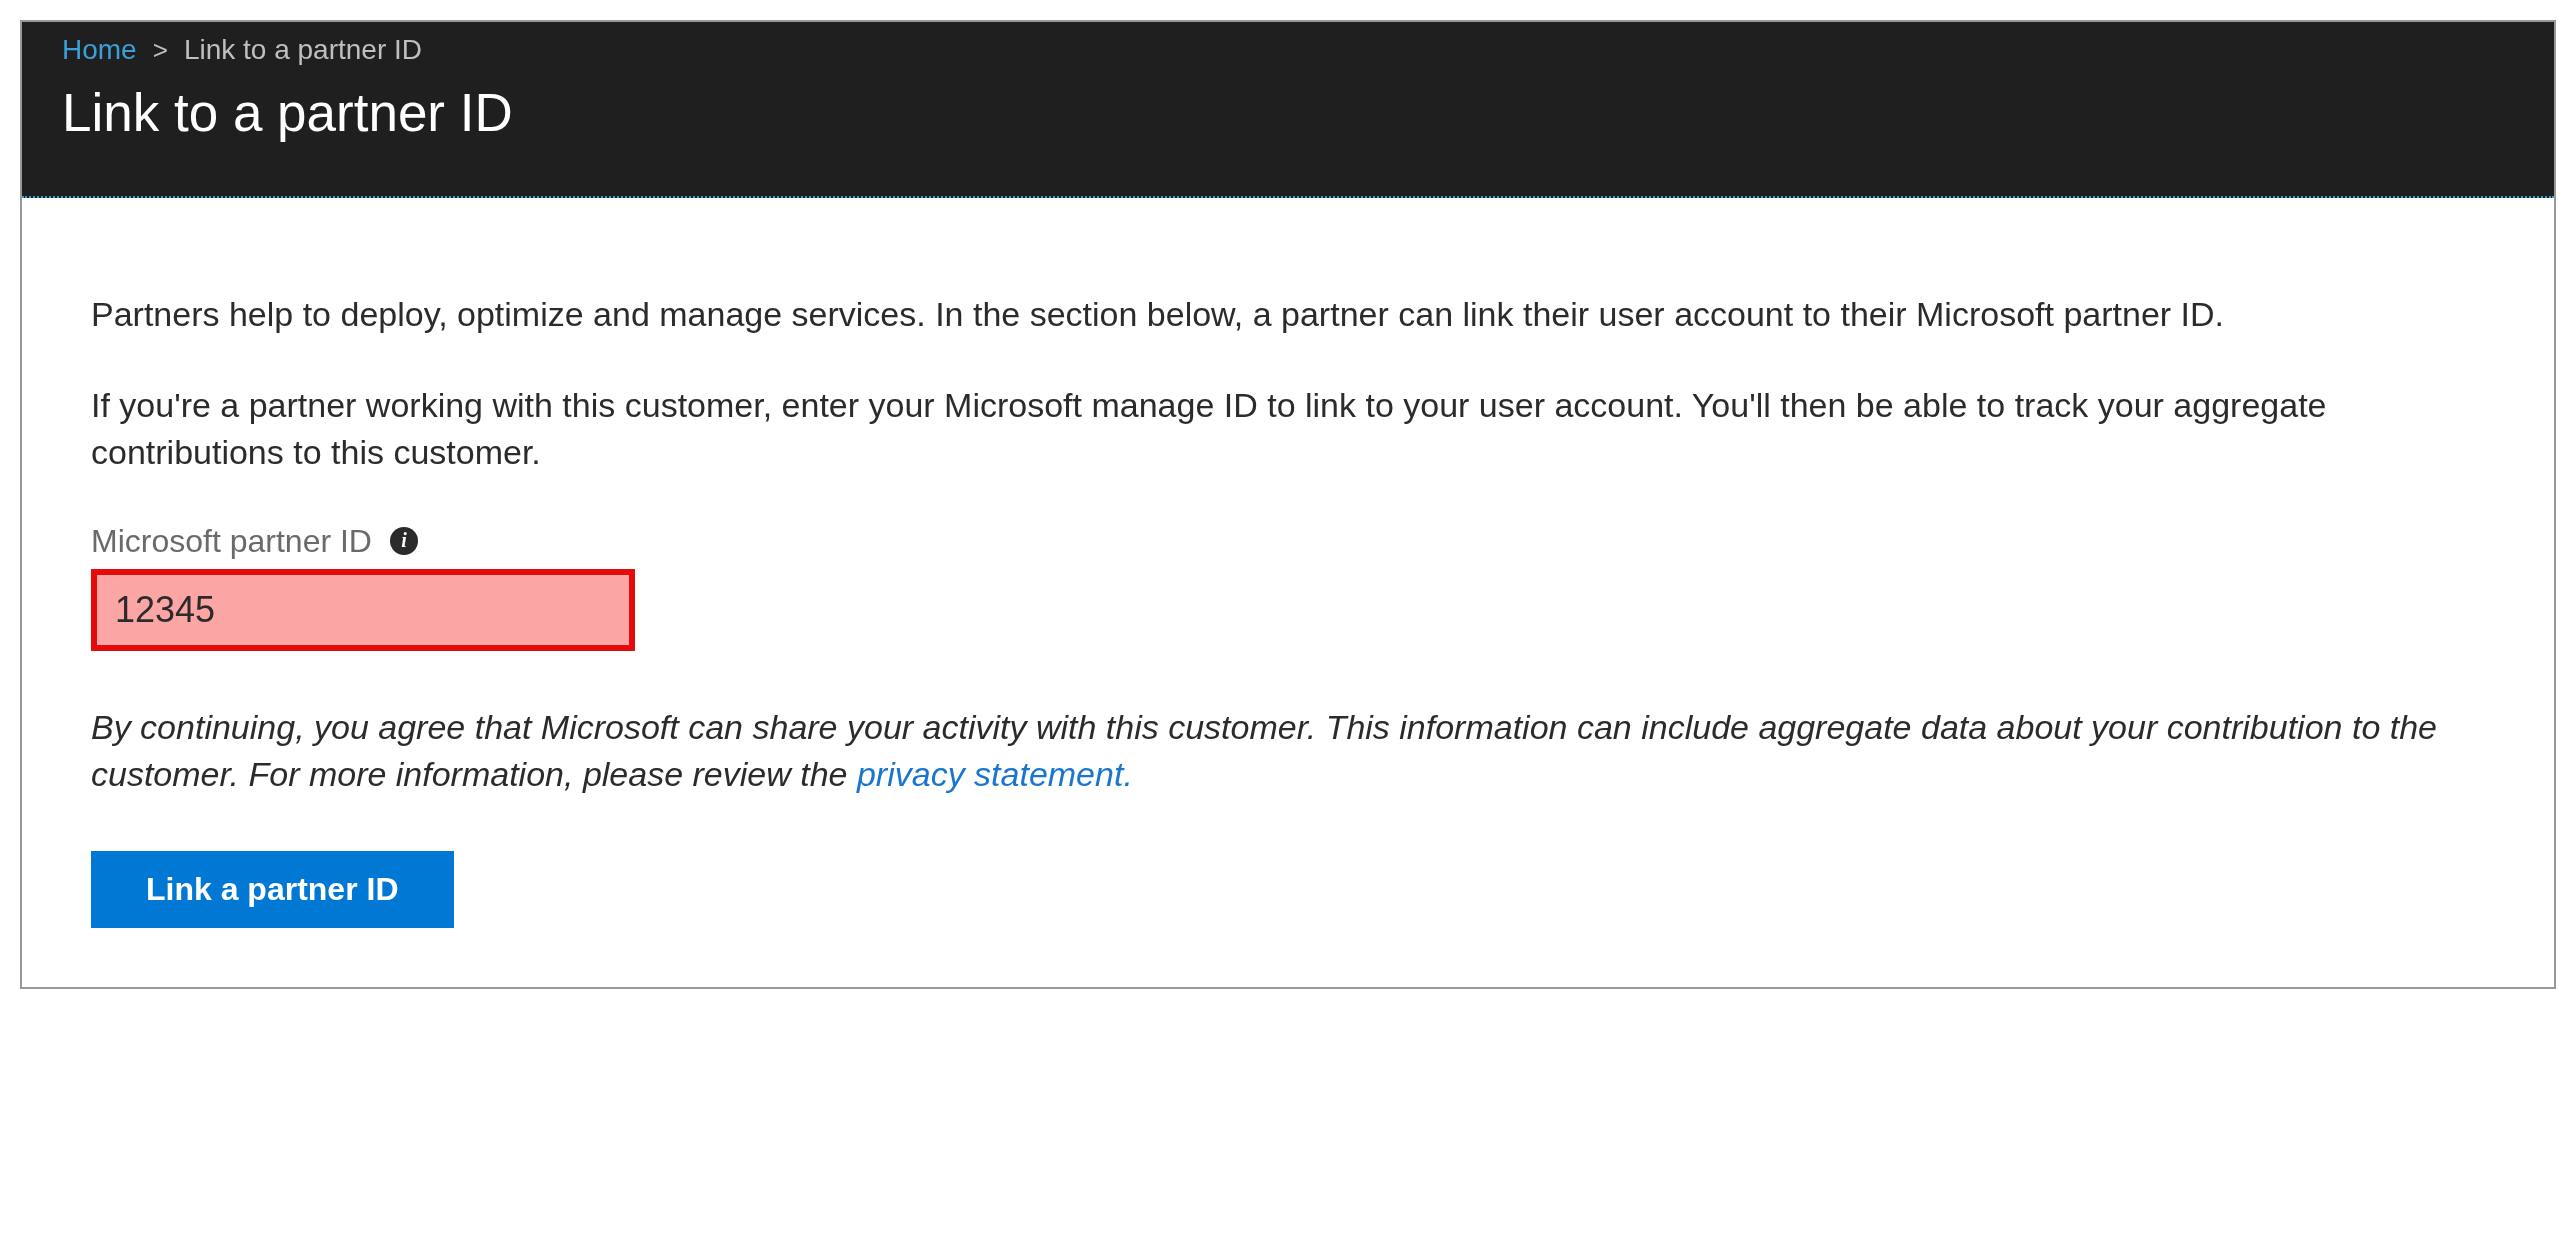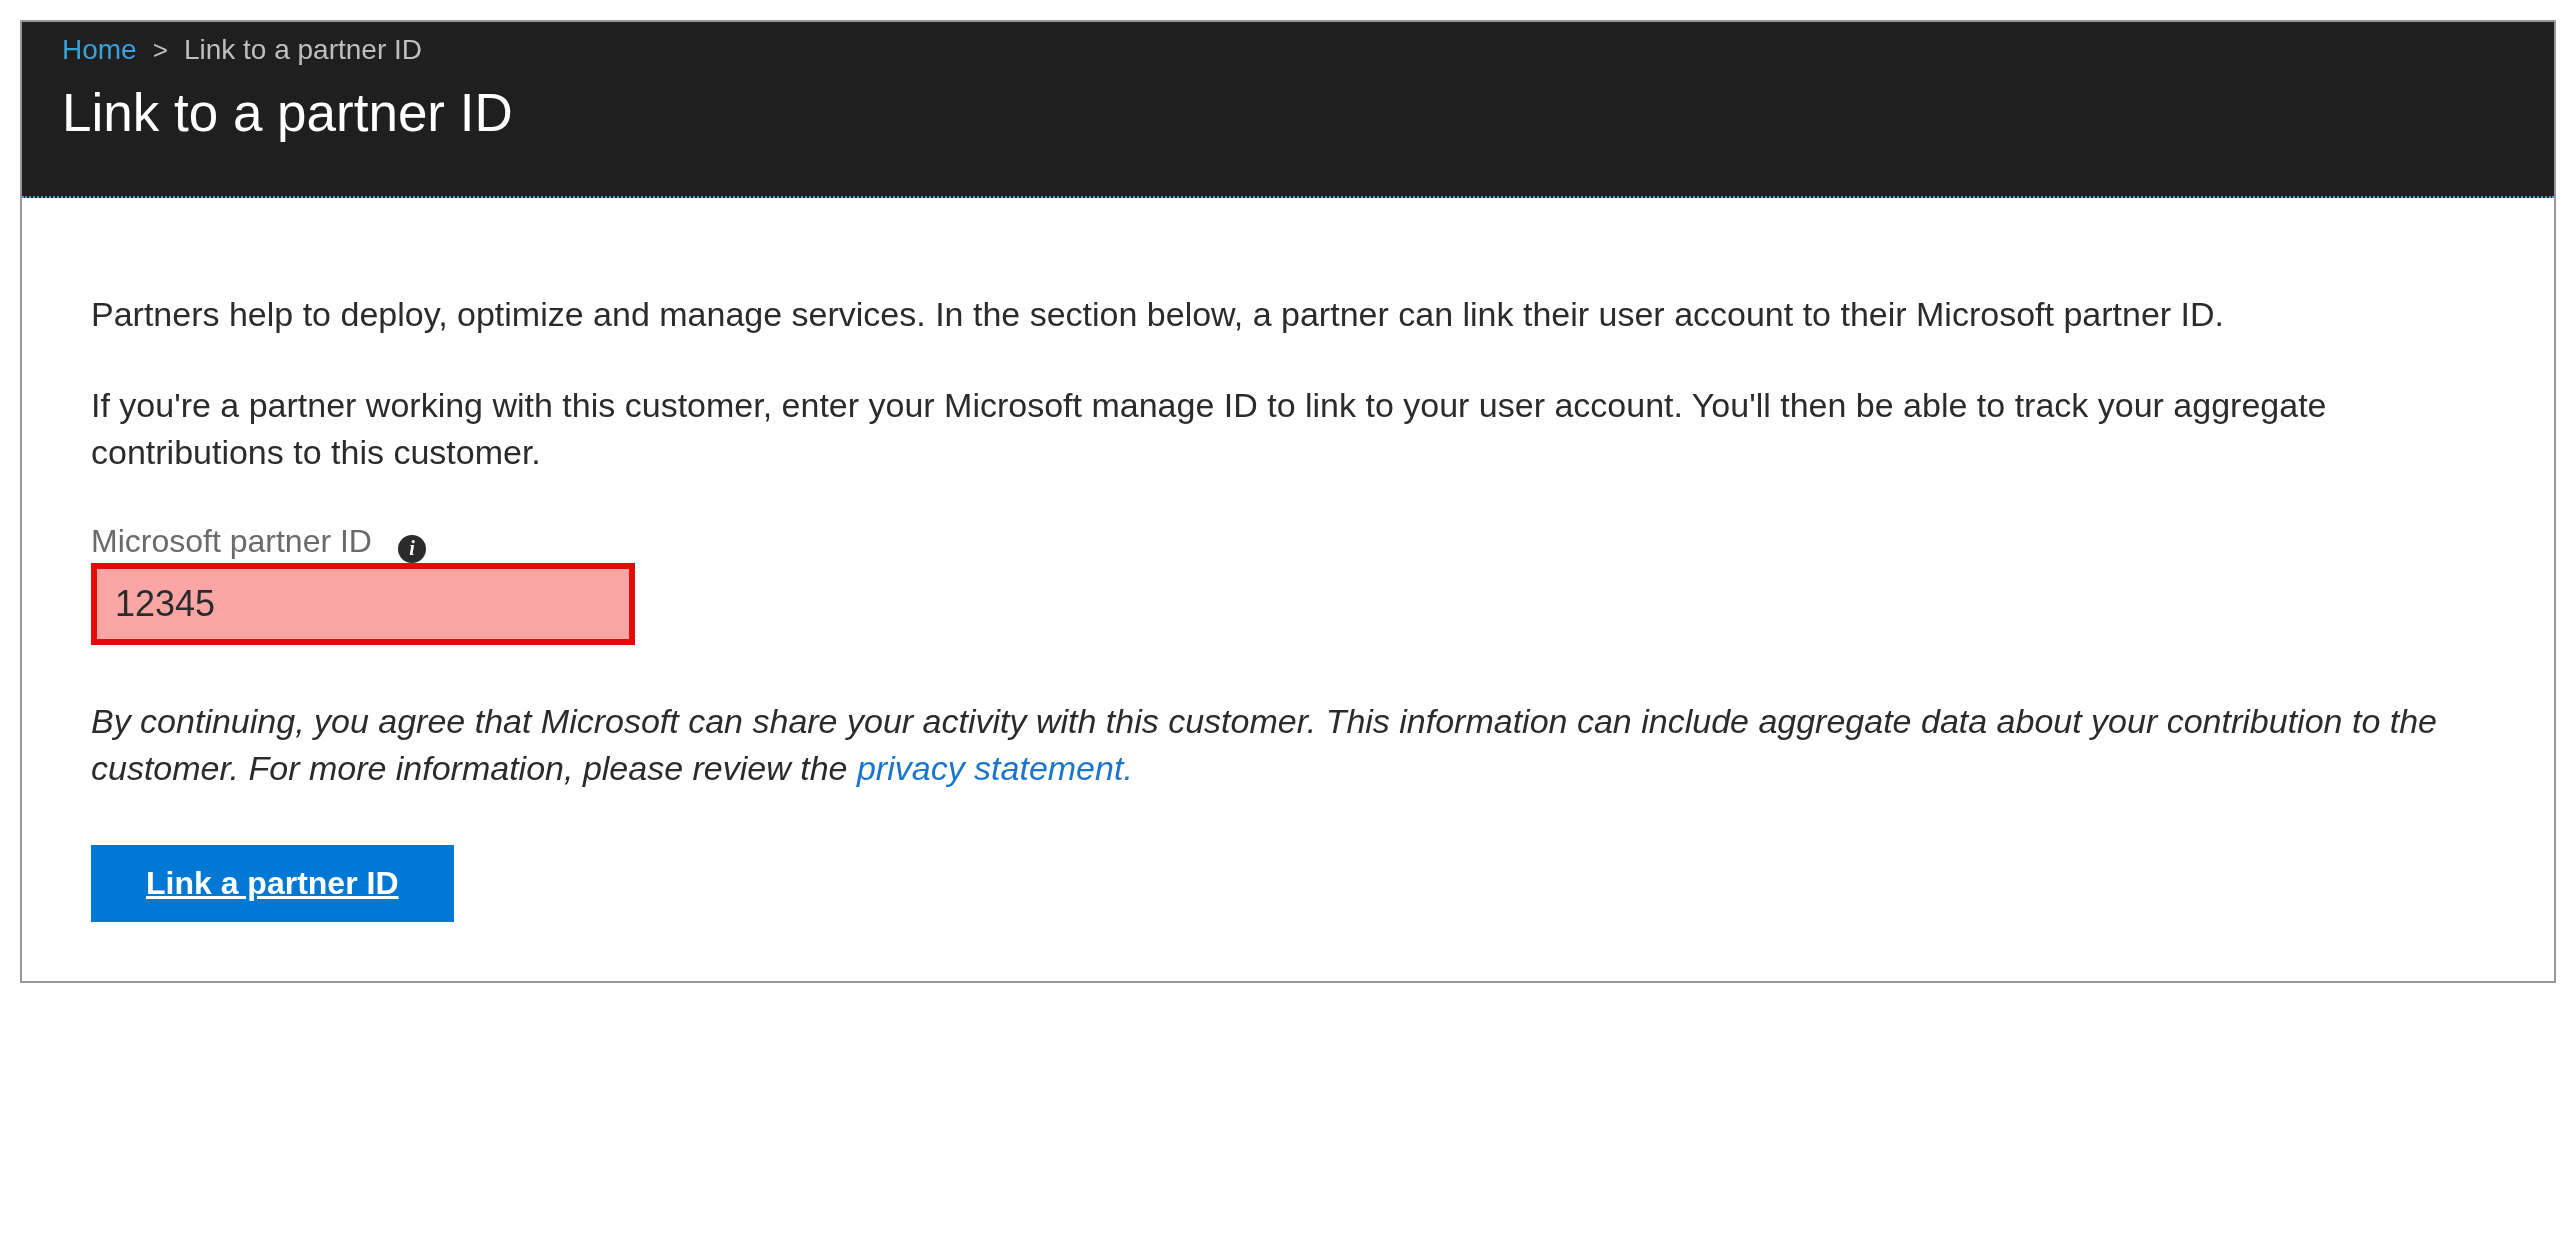--- a/index.html
+++ b/index.html
@@ -54,22 +54,23 @@
     color: #2b2b2b;
     font-size: 34px;
     line-height: 1.38;
   }
   .para {
     margin-bottom: 43px;
     margin-top: 44px;
   }
   .field-label-row {
     display: flex;
-    align-items: flex-end;
-    gap: 26px;
+    align-items: center;
+    gap: 18px;
+    margin-bottom: 6px;
   }
   .field-label {
     color: #6a6a6a;
     font-size: 32px;
   }
   .info-icon {
     width: 28px;
     height: 28px;
     border-radius: 50%;
     background: #2b2b2b;
@@ -104,21 +105,20 @@
   }
   .primary-button {
     background: #0078d4;
     color: #fff;
     border: none;
     font-size: 32px;
     font-weight: 600;
     padding: 20px 55px;
     cursor: pointer;
     font-family: inherit;
-    text-decoration: underline;
   }
 </style>
 </head>
 <body>
 
 <div class="window">
   <div class="header">
     <div class="breadcrumb">
       <span class="home-link">Home</span>
       <span class="chev">&gt;</span>

